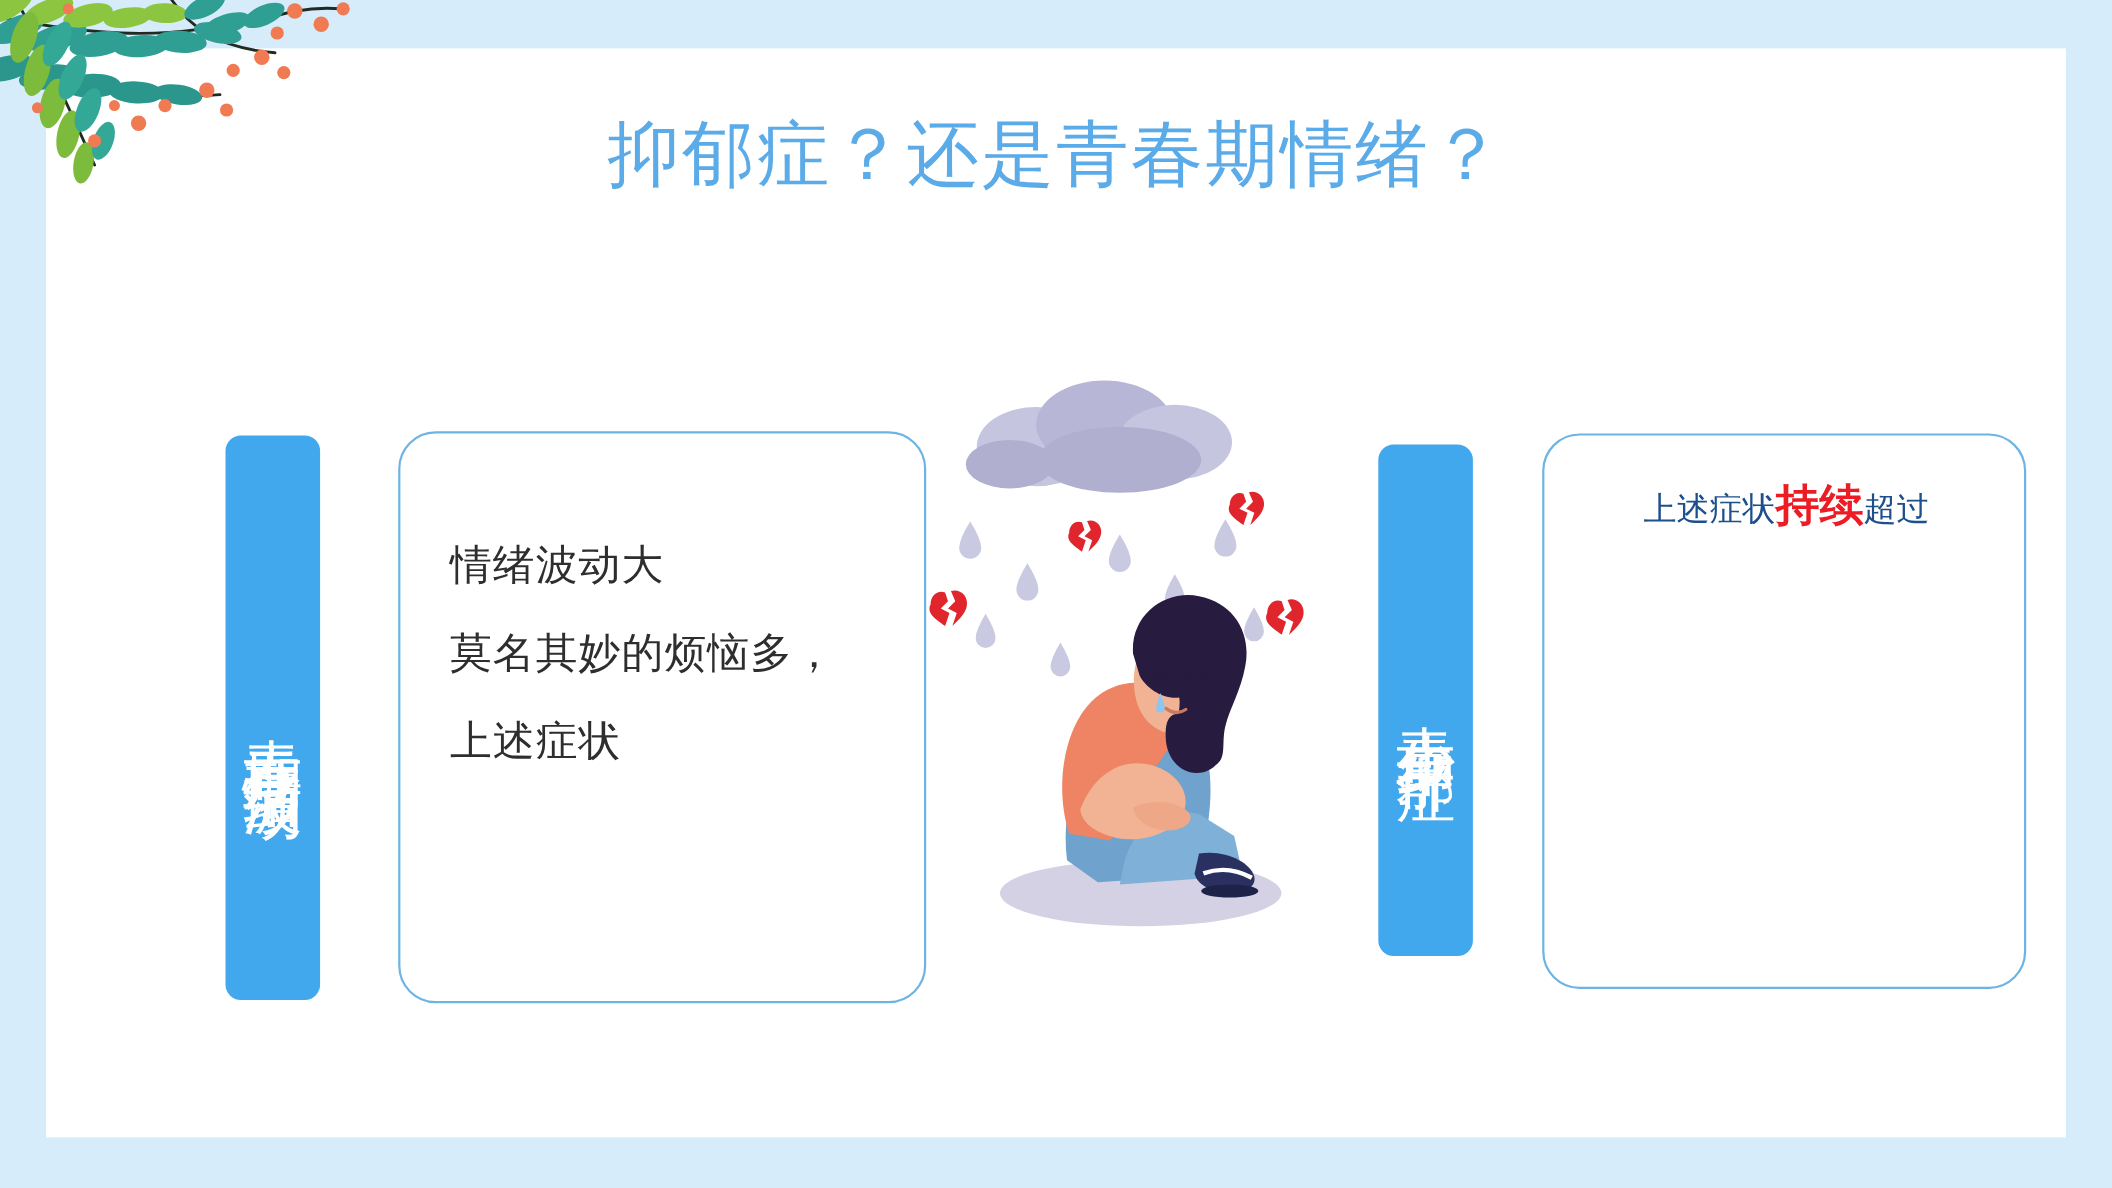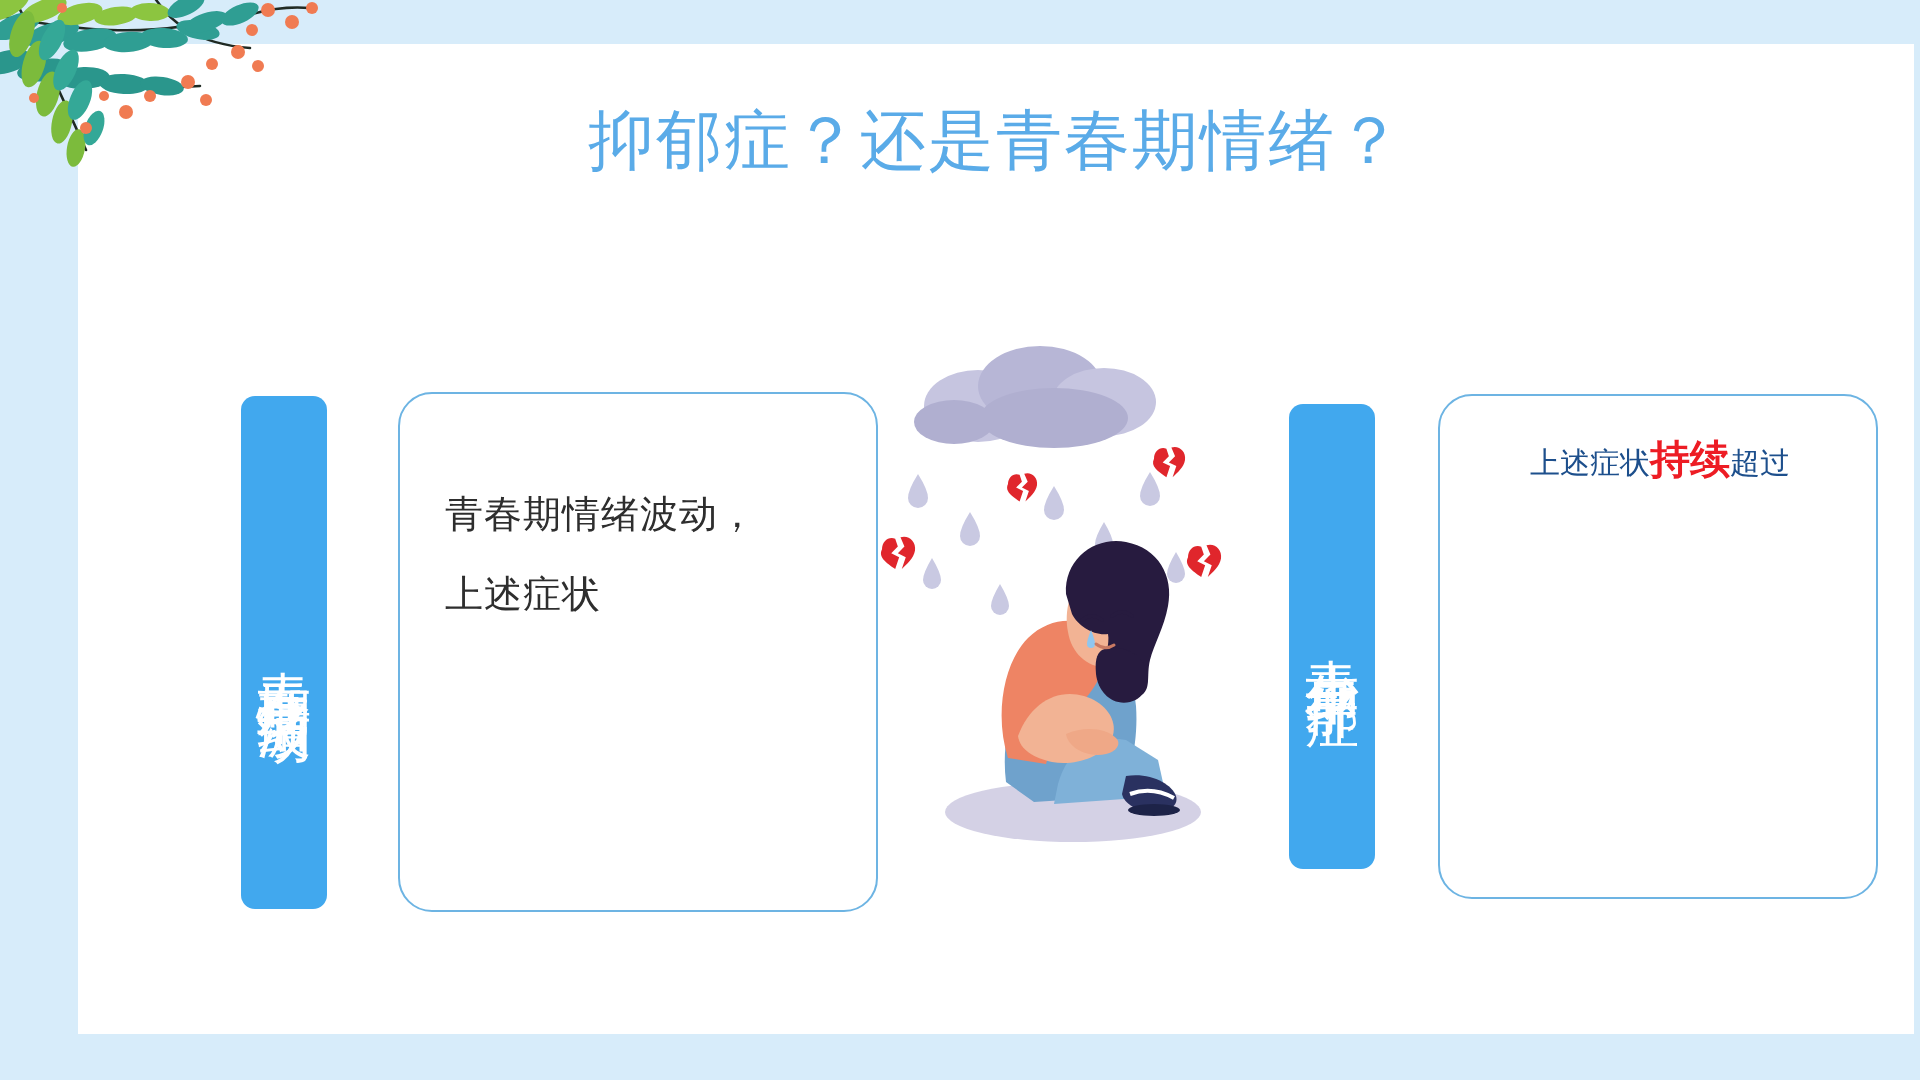--- a/index.html
+++ b/index.html
@@ -15,21 +15,20 @@
     width: 1920px; height: 1080px;
     background: #d7ecfa;
   }
 
   
   #panel {
     position: absolute;
     left: 42px; top: 44px;
     width: 1836px; height: 990px;
     background: #ffffff;
-    margin-left: 36px;
   }
 
   
   #title {
     position: absolute;
     left: 0; top: 52px;
     width: 1836px;
     text-align: center;
     font-size: 66px;
     letter-spacing: 2px;
@@ -147,21 +146,22 @@
   <div id="panel">
 
     <div id="title">抑郁症？还是青春期情绪？</div>
 
     <div class="vbadge" id="badge-left">
       <span>青春期情绪波动</span>
     </div>
 
     <div class="ocard" id="card-left">
       <div id="card-left-text">
-        <div class="line">青春期情绪波动，</div>
+        <div class="line">情绪波动大</div>
+        <div class="line">莫名其妙的烦恼多，</div>
         <div class="line">上述症状</div>
       </div>
     </div>
 
     <svg id="illus" viewBox="0 0 420 580">
 
       <ellipse cx="215" cy="468" rx="128" ry="30" fill="#ccc9e0" opacity="0.85"></ellipse>
 
       <g>
         <ellipse cx="120" cy="62" rx="54" ry="36" fill="#c6c5e0"></ellipse>

